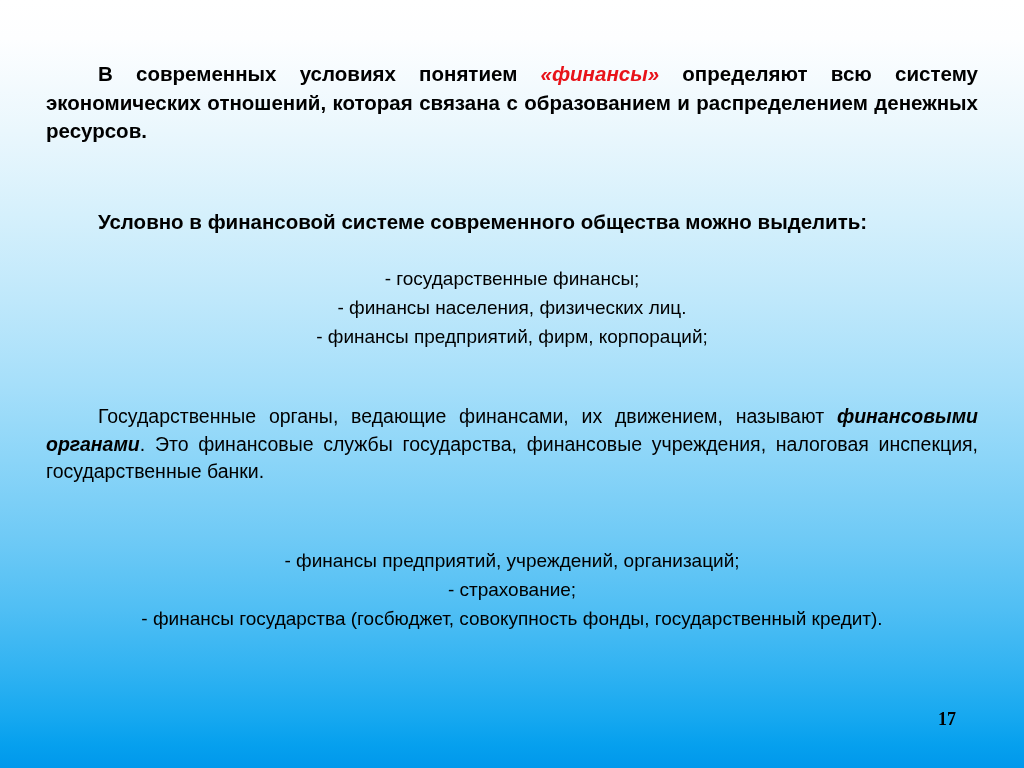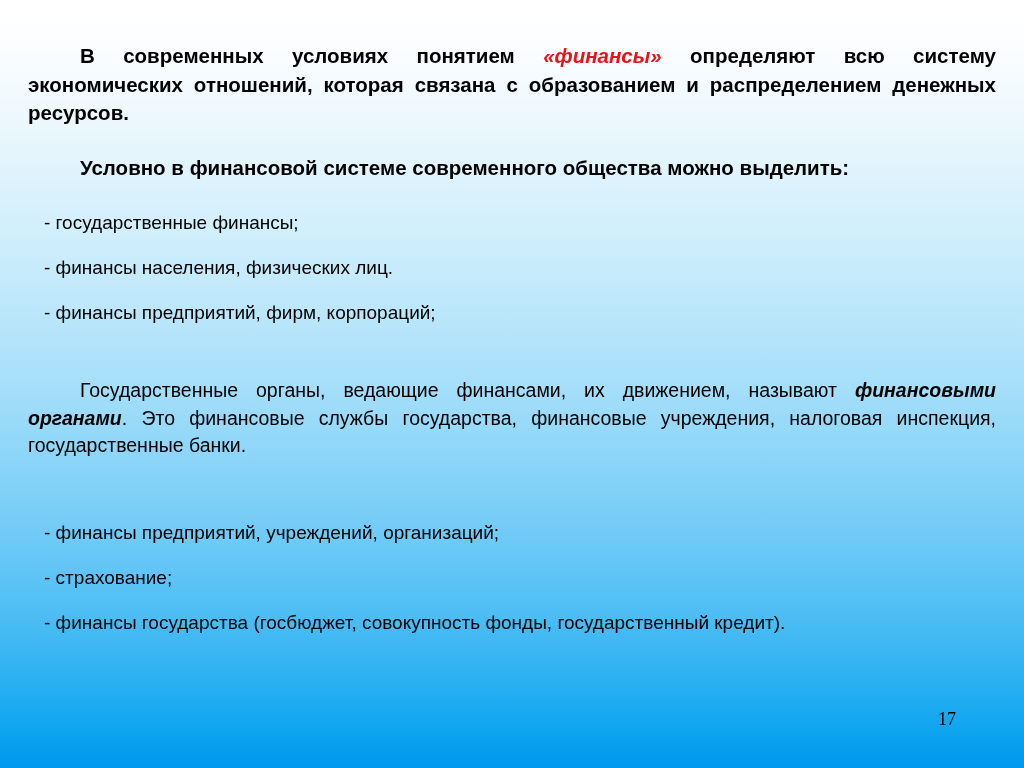--- a/index.html
+++ b/index.html
@@ -34,21 +34,21 @@
         #06a0ee 97%,
         #0098ec 100%);
   }
   .content {
     position: absolute;
     left: 28px;
     top: 42px;
     width: 968px;
   }
   p.para {
-    margin: 0;
+    margin: 18px;
     color: #000000;
     font-size: 19.5px;
     line-height: 1.40;
     text-align: justify;
     text-justify: inter-word;
   }
   p.para.bold {
     font-weight: bold;
     font-size: 20.5px;
   }
@@ -56,25 +56,25 @@
     display: inline-block;
     width: 52px;
   }
   .gap-block {
     height: 26px;
   }
   .gap-block.big {
     height: 34px;
   }
   .bullet-line {
-    margin: 16px;
+    margin: 0;
     color: #000000;
     font-size: 19px;
     line-height: 1.52;
-    text-align: left;
+    text-align: center;
   }
   .red-italic {
     color: #e8131a;
     font-style: italic;
     font-weight: bold;
   }
   .red-bold {
     color: #e8131a;
     font-weight: bold;
   }
@@ -82,20 +82,21 @@
     font-style: italic;
     font-weight: bold;
   }
   .page-number {
     position: absolute;
     right: 68px;
     bottom: 38px;
     font-size: 18px;
     color: #000000;
     font-family: "Liberation Serif", serif;
+    font-weight: bold;
   }
   .block {
     margin-bottom: 0;
   }
   .para-spacer-sm { height: 10px; }
 </style>
 </head>
 <body>
 
 <div class="slide">

